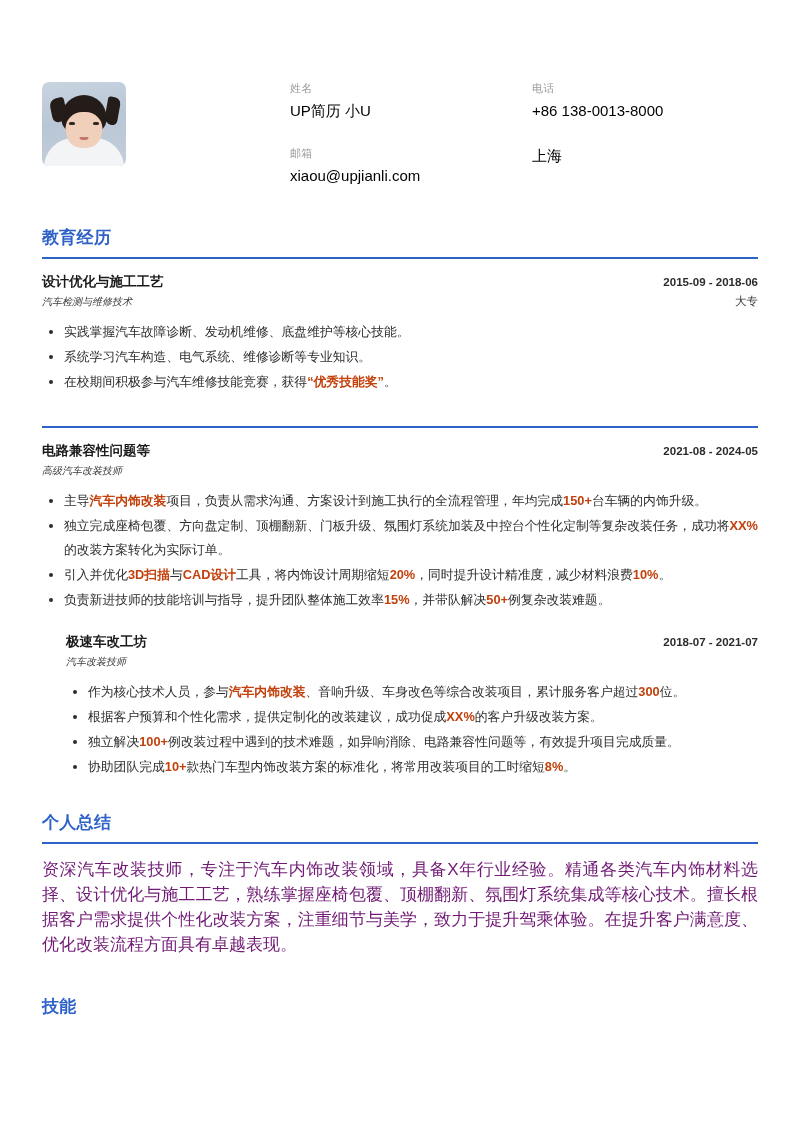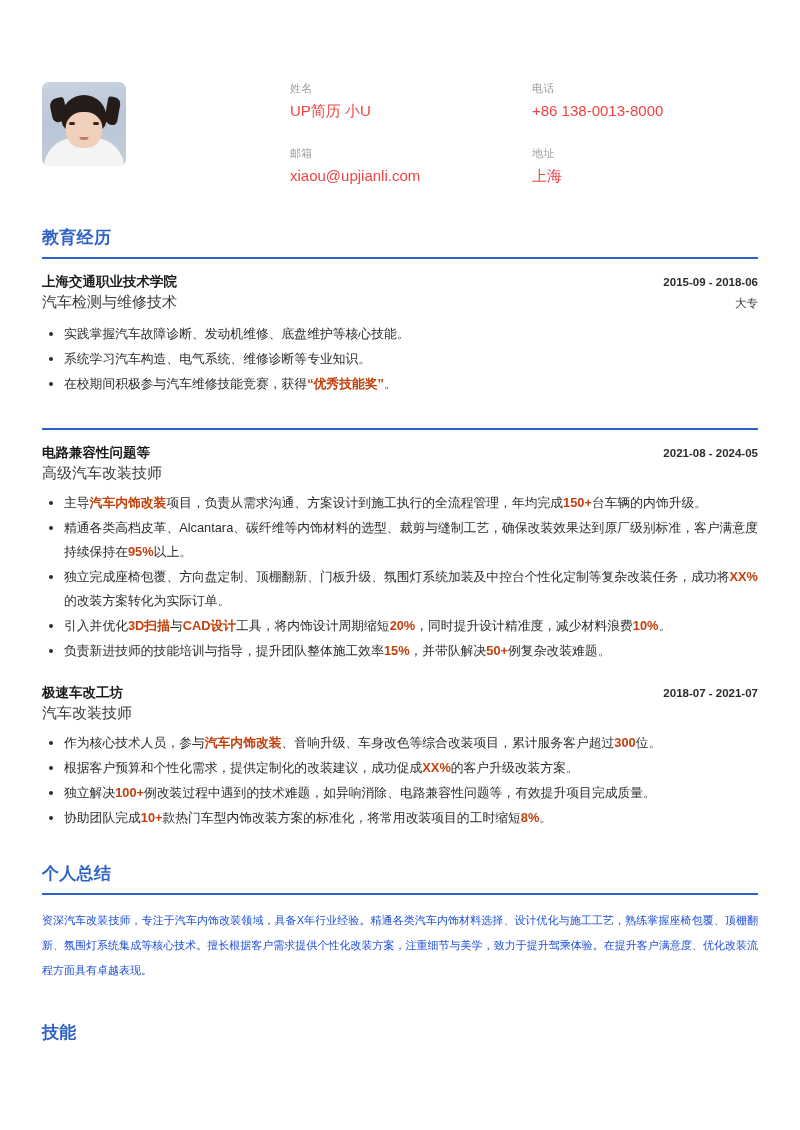--- a/index.html
+++ b/index.html
@@ -120,21 +120,21 @@
   }
   .c-label {
     font-size: 11px;
     color: #9b9b9b;
     line-height: 16px;
     margin-bottom: 4px;
     letter-spacing: .2px;
   }
   .c-value {
     font-size: 15px;
-    color: #ef4444;
+    color: #000000;
     line-height: 21px;
   }
 
   
   .section { margin-top: 4px; }
   .sec-title {
     color: #2f62c8;
     font-size: 17px;
     font-weight: 700;
     line-height: 24px;
@@ -160,23 +160,24 @@
     line-height: 20px;
   }
   .ent-date {
     font-size: 11.5px;
     font-weight: 700;
     color: #2b2b2b;
     line-height: 20px;
     white-space: nowrap;
   }
   .ent-sub {
-    font-size: 15px;
+    font-size: 10px;
     color: #3a3a3a;
     line-height: 19px;
+    font-style: italic;
   }
   .ent-sub-right {
     font-size: 11.5px;
     color: #3a3a3a;
     line-height: 19px;
     white-space: nowrap;
   }
 
   ul.bullets {
     list-style: none;
@@ -196,31 +197,31 @@
     position: absolute;
     left: 7px;
     top: 10px;
     width: 4px; height: 4px;
     border-radius: 50%;
     background: #2d2d2d;
   }
   ul.bullets b { font-weight: 700; color: #c2410c; }
 
   .summary-text {
-    font-size: 11px;
+    font-size: 17px;
     line-height: 25px;
-    color: #1d4ed8;
+    color: #701a75;
     text-align: justify;
   }
 
   .sp-edu   { margin-top: 36px; }
   .sp-work  { margin-top: 32px; }
   .sp-sum   { margin-top: 32px; }
   .sp-skill { margin-top: 38px; }
-  .entry2   { margin-top: 20px; }
+  .entry2   { margin-top: 20px; margin-left: 24px; }
 </style>
 </head>
 <body>
 
 <div class="page">
 
   <div class="header">
 
     <div class="photo-wrap">
       <div class="photo">
@@ -243,33 +244,32 @@
       </div>
       <div>
         <div class="c-label">电话</div>
         <div class="c-value">+86 138-0013-8000</div>
       </div>
       <div>
         <div class="c-label">邮箱</div>
         <div class="c-value">xiaou@upjianli.com</div>
       </div>
       <div>
-        <div class="c-label">地址</div>
         <div class="c-value">上海</div>
       </div>
     </div>
   </div>
 
   <div class="section sp-edu">
     <div class="sec-title">教育经历</div>
     <div class="sec-rule"></div>
 
     <div class="entry">
       <div class="entry-row">
-        <div class="ent-org">上海交通职业技术学院</div>
+        <div class="ent-org">设计优化与施工工艺</div>
         <div class="ent-date">2015-09 - 2018-06</div>
       </div>
       <div class="entry-row">
         <div class="ent-sub">汽车检测与维修技术</div>
         <div class="ent-sub-right">大专</div>
       </div>
       <ul class="bullets">
           <li>实践掌握汽车故障诊断、发动机维修、底盘维护等核心技能。</li>
           <li>系统学习汽车构造、电气系统、维修诊断等专业知识。</li>
           <li>在校期间积极参与汽车维修技能竞赛，获得<b>“优秀技能奖”</b>。</li>
@@ -281,21 +281,20 @@
     <div class="sec-rule"></div>
 
     <div class="entry">
       <div class="entry-row">
         <div class="ent-org">电路兼容性问题等</div>
         <div class="ent-date">2021-08 - 2024-05</div>
       </div>
       <div class="ent-sub">高级汽车改装技师</div>
       <ul class="bullets">
           <li>主导<b>汽车内饰改装</b>项目，负责从需求沟通、方案设计到施工执行的全流程管理，年均完成<b>150+</b>台车辆的内饰升级。</li>
-          <li>精通各类高档皮革、Alcantara、碳纤维等内饰材料的选型、裁剪与缝制工艺，确保改装效果达到原厂级别标准，客户满意度持续保持在<b>95%</b>以上。</li>
           <li>独立完成座椅包覆、方向盘定制、顶棚翻新、门板升级、氛围灯系统加装及中控台个性化定制等复杂改装任务，成功将<b>XX%</b>的改装方案转化为实际订单。</li>
           <li>引入并优化<b>3D扫描</b>与<b>CAD设计</b>工具，将内饰设计周期缩短<b>20%</b>，同时提升设计精准度，减少材料浪费<b>10%</b>。</li>
           <li>负责新进技师的技能培训与指导，提升团队整体施工效率<b>15%</b>，并带队解决<b>50+</b>例复杂改装难题。</li>
         </ul>
     </div>
 
     <div class="entry entry2">
       <div class="entry-row">
         <div class="ent-org">极速车改工坊</div>
         <div class="ent-date">2018-07 - 2021-07</div>

